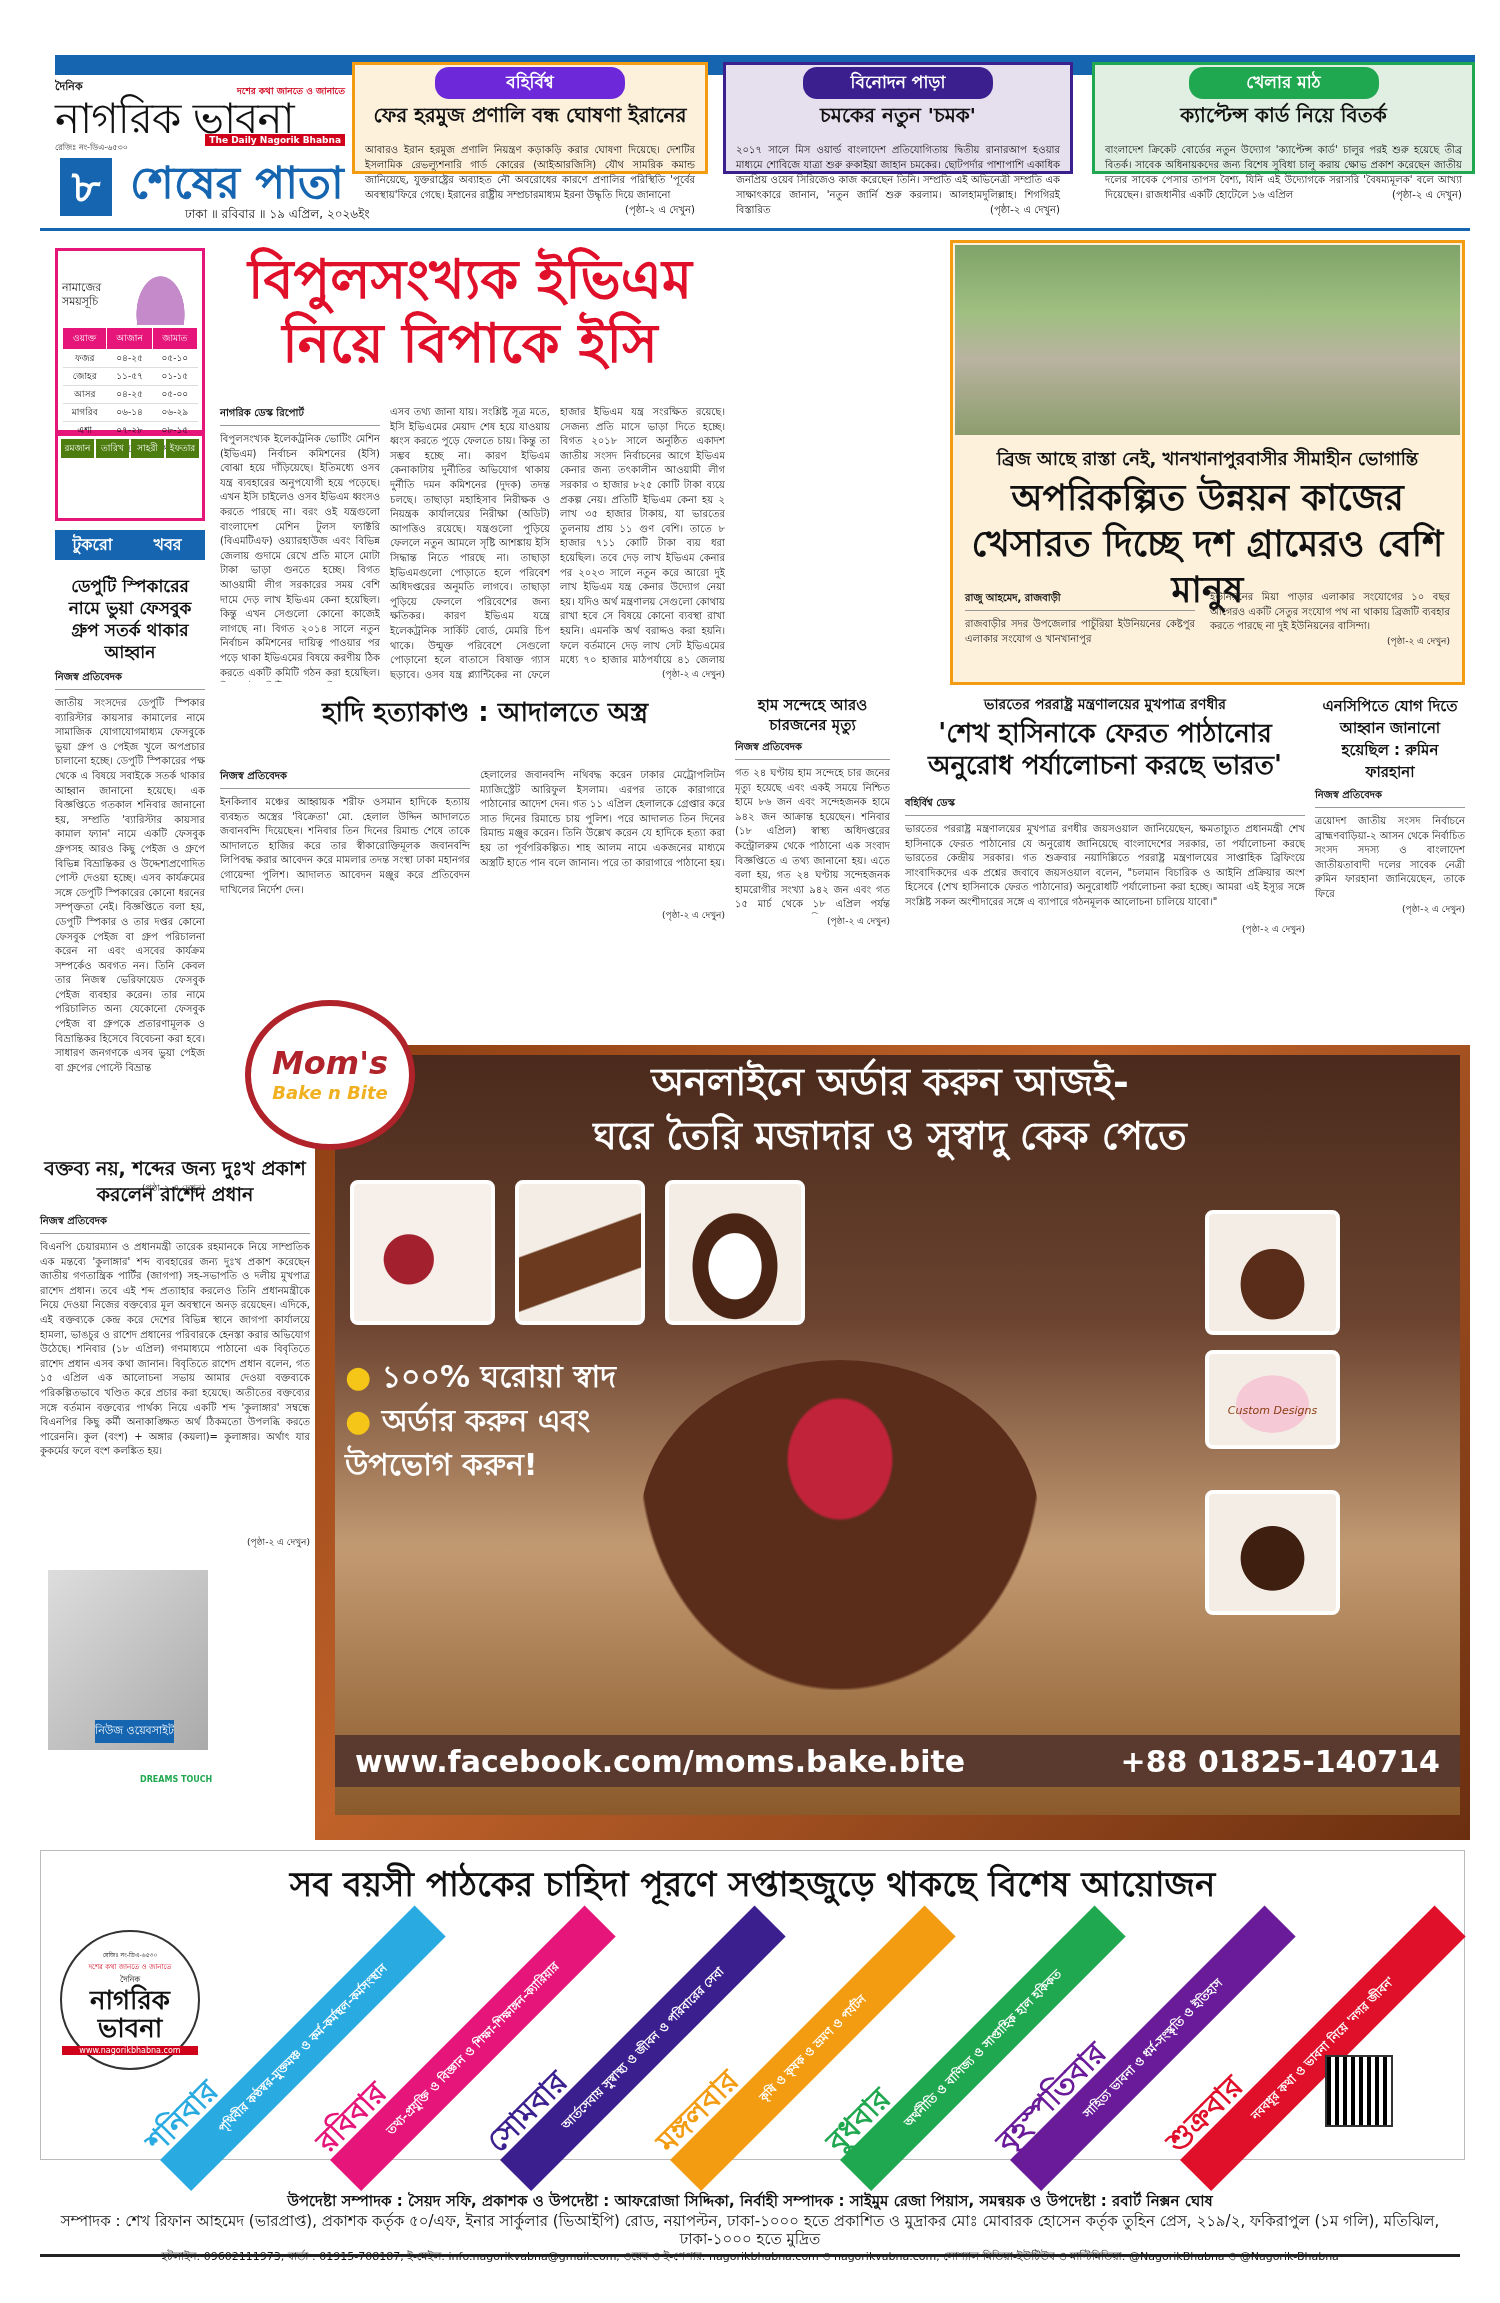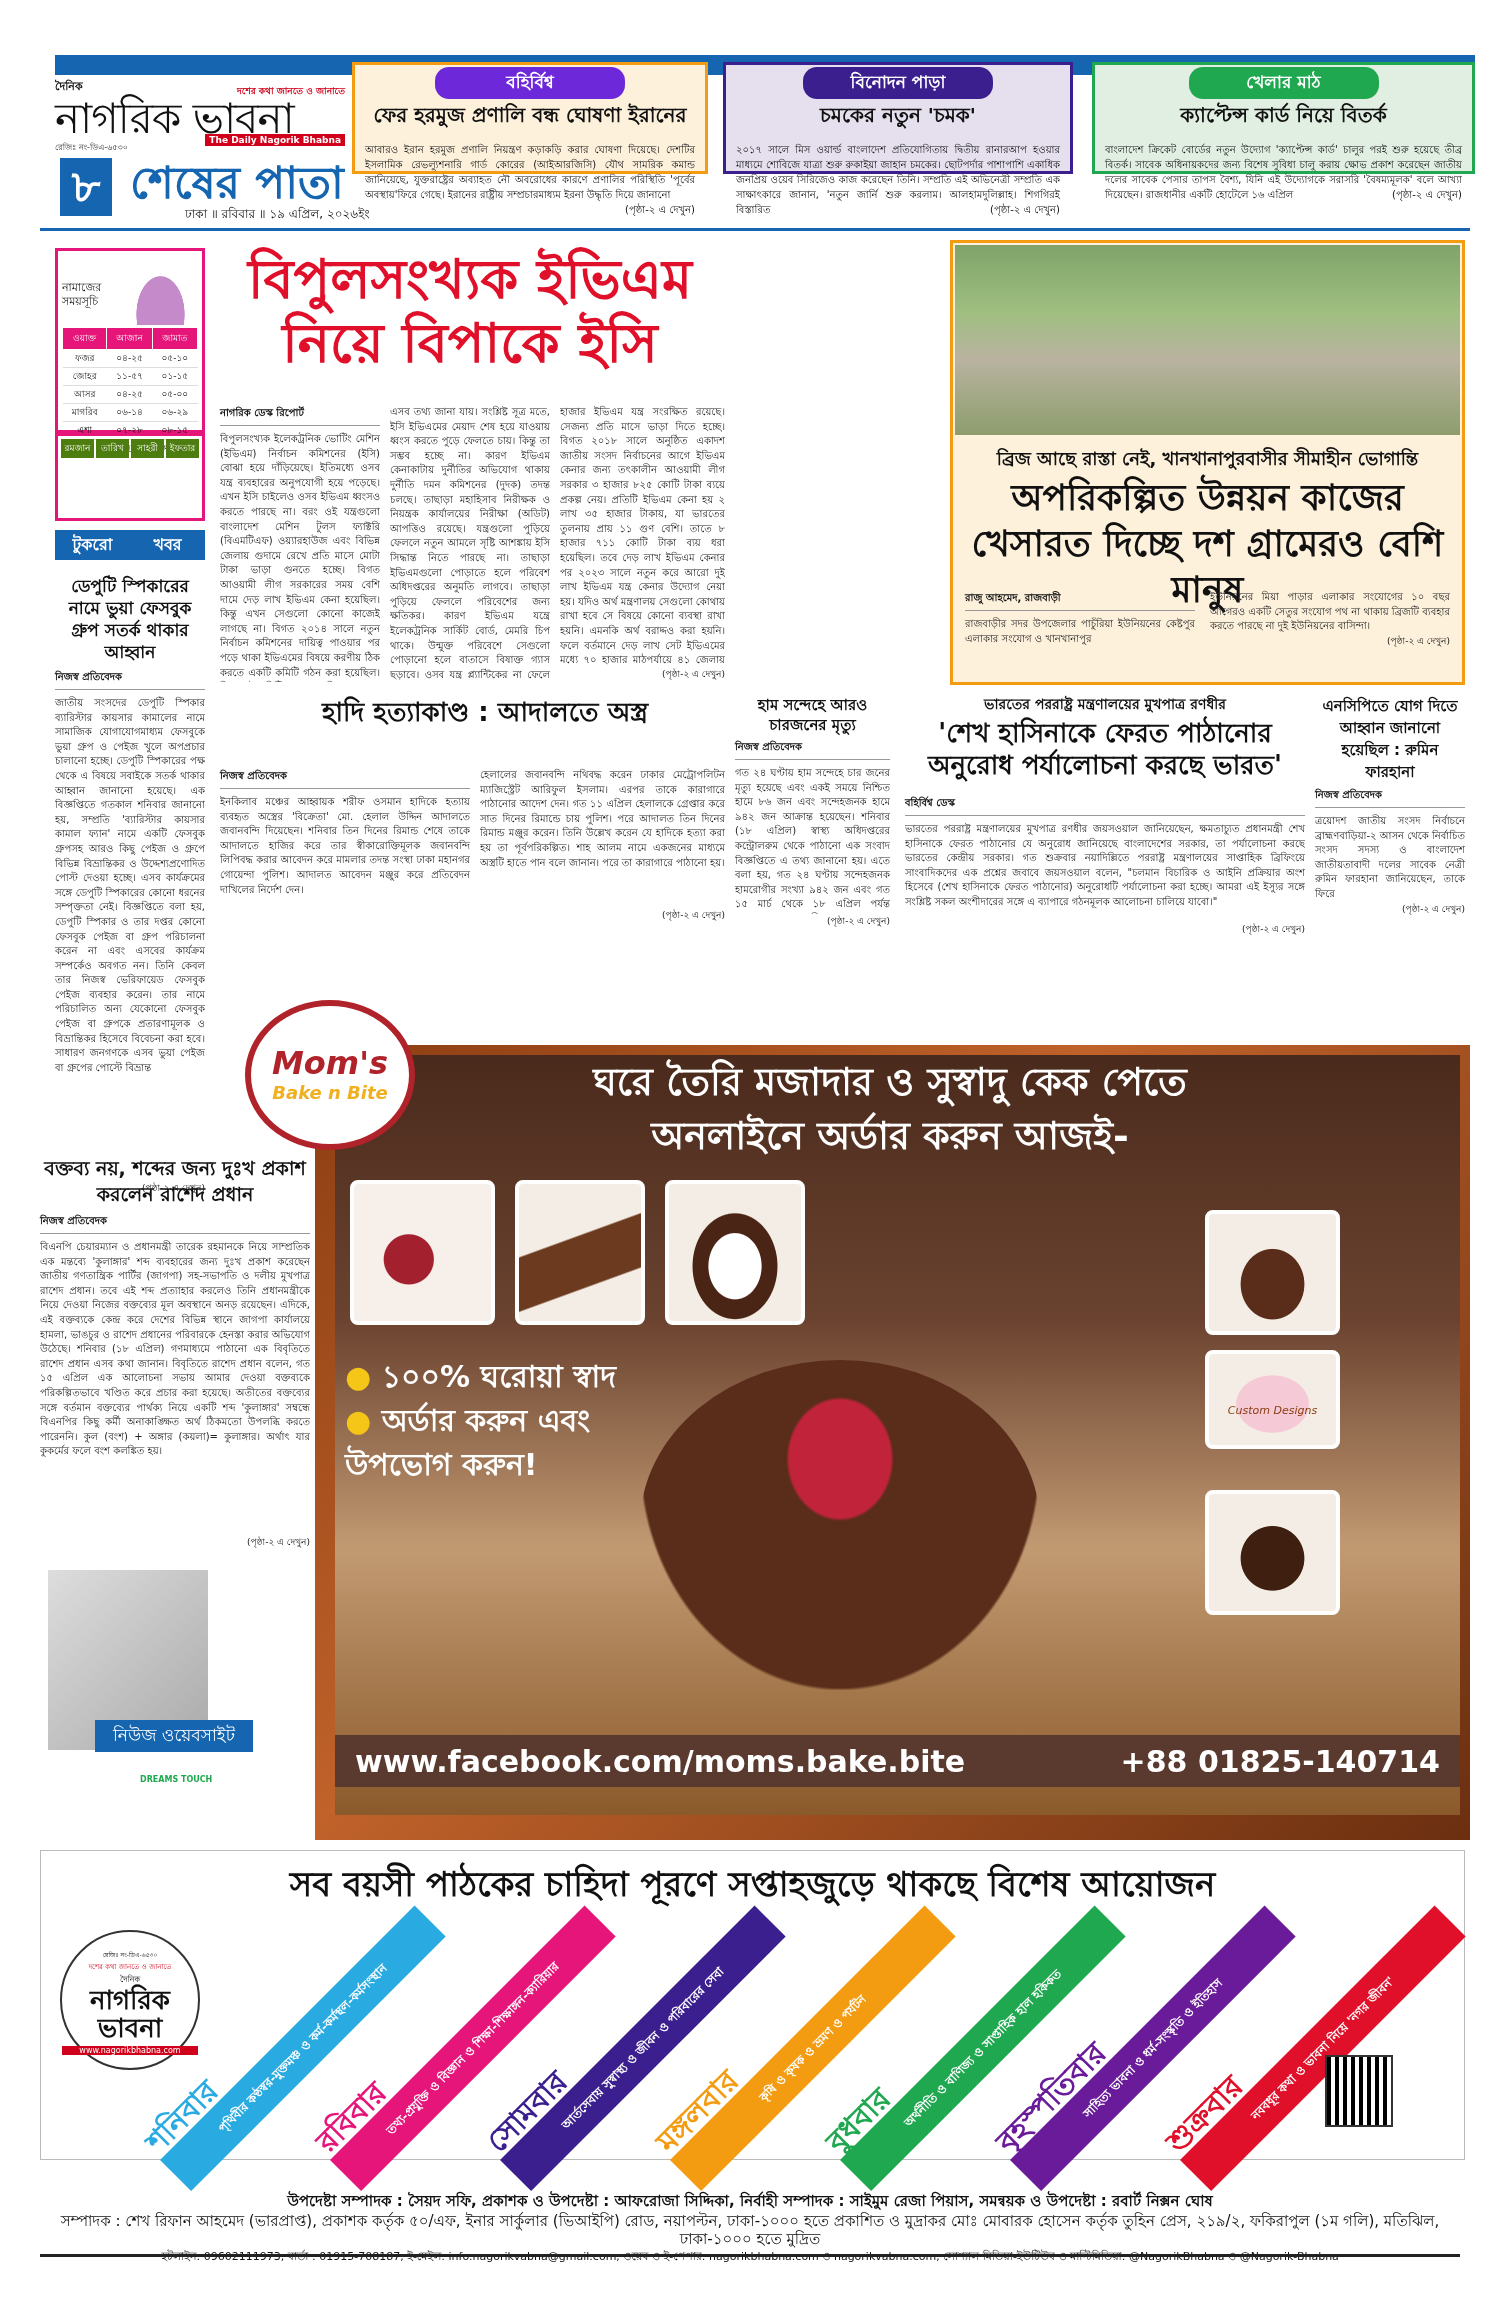--- a/index.html
+++ b/index.html
@@ -162,21 +162,21 @@
   <div class="col-text" style="height:485px;overflow:hidden">জাতীয় সংসদের ডেপুটি স্পিকার ব্যারিস্টার কায়সার কামালের নামে সামাজিক যোগাযোগমাধ্যম ফেসবুকে ভুয়া গ্রুপ ও পেইজ খুলে অপপ্রচার চালানো হচ্ছে। ডেপুটি স্পিকারের পক্ষ থেকে এ বিষয়ে সবাইকে সতর্ক থাকার আহ্বান জানানো হয়েছে। এক বিজ্ঞপ্তিতে গতকাল শনিবার জানানো হয়, সম্প্রতি 'ব্যারিস্টার কায়সার কামাল ফ্যান' নামে একটি ফেসবুক গ্রুপসহ আরও কিছু পেইজ ও গ্রুপে বিভিন্ন বিভ্রান্তিকর ও উদ্দেশ্যপ্রণোদিত পোস্ট দেওয়া হচ্ছে। এসব কার্যক্রমের সঙ্গে ডেপুটি স্পিকারের কোনো ধরনের সম্পৃক্ততা নেই। বিজ্ঞপ্তিতে বলা হয়, ডেপুটি স্পিকার ও তার দপ্তর কোনো ফেসবুক পেইজ বা গ্রুপ পরিচালনা করেন না এবং এসবের কার্যক্রম সম্পর্কেও অবগত নন। তিনি কেবল তার নিজস্ব ভেরিফায়েড ফেসবুক পেইজ ব্যবহার করেন। তার নামে পরিচালিত অন্য যেকোনো ফেসবুক পেইজ বা গ্রুপকে প্রতারণামূলক ও বিভ্রান্তিকর হিসেবে বিবেচনা করা হবে। সাধারণ জনগণকে এসব ভুয়া পেইজ বা গ্রুপের পোস্টে বিভ্রান্ত</div>
   <div style="font-size:9px;text-align:right">(পৃষ্ঠা-২ এ দেখুন)</div>
 </div>
 <div class="abs" style="left:40px;top:1155px;width:270px">
   <div style="font-size:19px;text-align:center;line-height:26px;font-weight:bold">বক্তব্য নয়, শব্দের জন্য দুঃখ প্রকাশ করলেন রাশেদ প্রধান</div>
   <div class="byline" style="margin-top:6px">নিজস্ব প্রতিবেদক</div>
   <div class="col-text" style="height:295px;overflow:hidden">বিএনপি চেয়ারম্যান ও প্রধানমন্ত্রী তারেক রহমানকে নিয়ে সাম্প্রতিক এক মন্তব্যে 'কুলাঙ্গার' শব্দ ব্যবহারের জন্য দুঃখ প্রকাশ করেছেন জাতীয় গণতান্ত্রিক পার্টির (জাগপা) সহ-সভাপতি ও দলীয় মুখপাত্র রাশেদ প্রধান। তবে এই শব্দ প্রত্যাহার করলেও তিনি প্রধানমন্ত্রীকে নিয়ে দেওয়া নিজের বক্তব্যের মূল অবস্থানে অনড় রয়েছেন। এদিকে, এই বক্তব্যকে কেন্দ্র করে দেশের বিভিন্ন স্থানে জাগপা কার্যালয়ে হামলা, ভাঙচুর ও রাশেদ প্রধানের পরিবারকে হেনস্তা করার অভিযোগ উঠেছে। শনিবার (১৮ এপ্রিল) গণমাধ্যমে পাঠানো এক বিবৃতিতে রাশেদ প্রধান এসব কথা জানান। বিবৃতিতে রাশেদ প্রধান বলেন, গত ১৫ এপ্রিল এক আলোচনা সভায় আমার দেওয়া বক্তব্যকে পরিকল্পিতভাবে খণ্ডিত করে প্রচার করা হয়েছে। অতীতের বক্তব্যের সঙ্গে বর্তমান বক্তব্যের পার্থক্য নিয়ে একটি শব্দ 'কুলাঙ্গার' সম্বন্ধে বিএনপির কিছু কর্মী অনাকাঙ্ক্ষিত অর্থ ঠিকমতো উপলব্ধি করতে পারেননি। কুল (বংশ) + অঙ্গার (কয়লা)= কুলাঙ্গার। অর্থাৎ যার কুকর্মের ফলে বংশ কলঙ্কিত হয়।</div>
   <div style="font-size:9px;text-align:right">(পৃষ্ঠা-২ এ দেখুন)</div>
 </div>
 <div class="abs promo-img"></div>
-<div class="abs" style="left:95px;top:1720px;font-size:17px;background:#1565b0;color:#fff;padding:2px 18px">নিউজ ওয়েবসাইট</div>
+<div class="abs" style="left:95px;top:1720px;font-size:11px;background:#1565b0;color:#fff;padding:2px 0">নিউজ ওয়েবসাইট</div>
 <div class="abs" style="left:140px;top:1775px;font-size:8px;font-weight:bold;color:#1fa84f">DREAMS TOUCH</div>
 
 <div class="abs lead-h">
   <div>বিপুলসংখ্যক ইভিএম</div>
   <div>নিয়ে বিপাকে ইসি</div>
 </div>
 <div class="abs" style="left:220px;top:405px;width:160px">
   <div class="byline">নাগরিক ডেস্ক রিপোর্ট</div>
   <div class="col-text" style="height:250px;overflow:hidden">বিপুলসংখ্যক ইলেকট্রনিক ভোটিং মেশিন (ইভিএম) নির্বাচন কমিশনের (ইসি) বোঝা হয়ে দাঁড়িয়েছে। ইতিমধ্যে ওসব যন্ত্র ব্যবহারের অনুপযোগী হয়ে পড়েছে। এখন ইসি চাইলেও ওসব ইভিএম ধ্বংসও করতে পারছে না। বরং ওই যন্ত্রগুলো বাংলাদেশ মেশিন টুলস ফ্যাক্টরি (বিএমটিএফ) ওয়্যারহাউজ এবং বিভিন্ন জেলায় গুদামে রেখে প্রতি মাসে মোটা টাকা ভাড়া গুনতে হচ্ছে। বিগত আওয়ামী লীগ সরকারের সময় বেশি দামে দেড় লাখ ইভিএম কেনা হয়েছিল। কিন্তু এখন সেগুলো কোনো কাজেই লাগছে না। বিগত ২০১৪ সালে নতুন নির্বাচন কমিশনের দায়িত্ব পাওয়ার পর পড়ে থাকা ইভিএমের বিষয়ে করণীয় ঠিক করতে একটি কমিটি গঠন করা হয়েছিল। কিন্তু ওই কমিটি এখনো প্রতিবেদন জমা দেয়নি। নির্বাচন কমিশন (ইসি) সংশ্লিষ্ট সূত্রে</div>
 </div>
@@ -232,22 +232,22 @@
 <div class="abs" style="left:1315px;top:695px;width:150px">
   <div style="font-size:15px;text-align:center;line-height:22px;font-weight:bold">এনসিপিতে যোগ দিতে আহ্বান জানানো হয়েছিল : রুমিন ফারহানা</div>
   <div class="byline" style="margin-top:4px">নিজস্ব প্রতিবেদক</div>
   <div class="col-text">ত্রয়োদশ জাতীয় সংসদ নির্বাচনে ব্রাহ্মণবাড়িয়া-২ আসন থেকে নির্বাচিত সংসদ সদস্য ও বাংলাদেশ জাতীয়তাবাদী দলের সাবেক নেত্রী রুমিন ফারহানা জানিয়েছেন, তাকে ফিরে</div>
   <div style="font-size:9px;text-align:right">(পৃষ্ঠা-২ এ দেখুন)</div>
 </div>
 
 <div class="abs ad"></div>
 <div class="abs ad-inner"></div>
 <div class="abs ad-head">
+  <div>অনলাইনে অর্ডার করুন আজই-</div>
   <div>ঘরে তৈরি মজাদার ও সুস্বাদু কেক পেতে</div>
-  <div>অনলাইনে অর্ডার করুন আজই-</div>
 </div>
 <div class="abs ad-logo">
   <div class="l1">Mom's</div>
   <div class="l2">Bake n Bite</div>
 </div>
 <div class="abs thumb" style="left:350px;top:1180px;width:145px;height:145px;background:radial-gradient(circle at 40% 55%,#a3202e 0 22%,#f7efe9 23%)"></div>
 <div class="abs thumb" style="left:515px;top:1180px;width:130px;height:145px;background:linear-gradient(160deg,#f4ede6 40%,#6b3a1f 41% 70%,#f4ede6 71%)"></div>
 <div class="abs thumb" style="left:665px;top:1180px;width:140px;height:145px;background:radial-gradient(ellipse at 50% 60%,#fff 0 28%,#4a2515 29% 45%,#f4ede6 46%)"></div>
 <div class="abs thumb" style="left:1205px;top:1210px;width:135px;height:125px;background:radial-gradient(ellipse at 50% 60%,#5a2d1a 0 35%,#f4ede6 36%)"></div>
 <div class="abs thumb" style="left:1205px;top:1350px;width:135px;height:99px;background:radial-gradient(ellipse at 50% 55%,#f6c9d6 0 40%,#f4ede6 41%);font-size:11px;color:#8a3d12;text-align:center;padding-top:50px;font-style:italic">Custom Designs</div>

